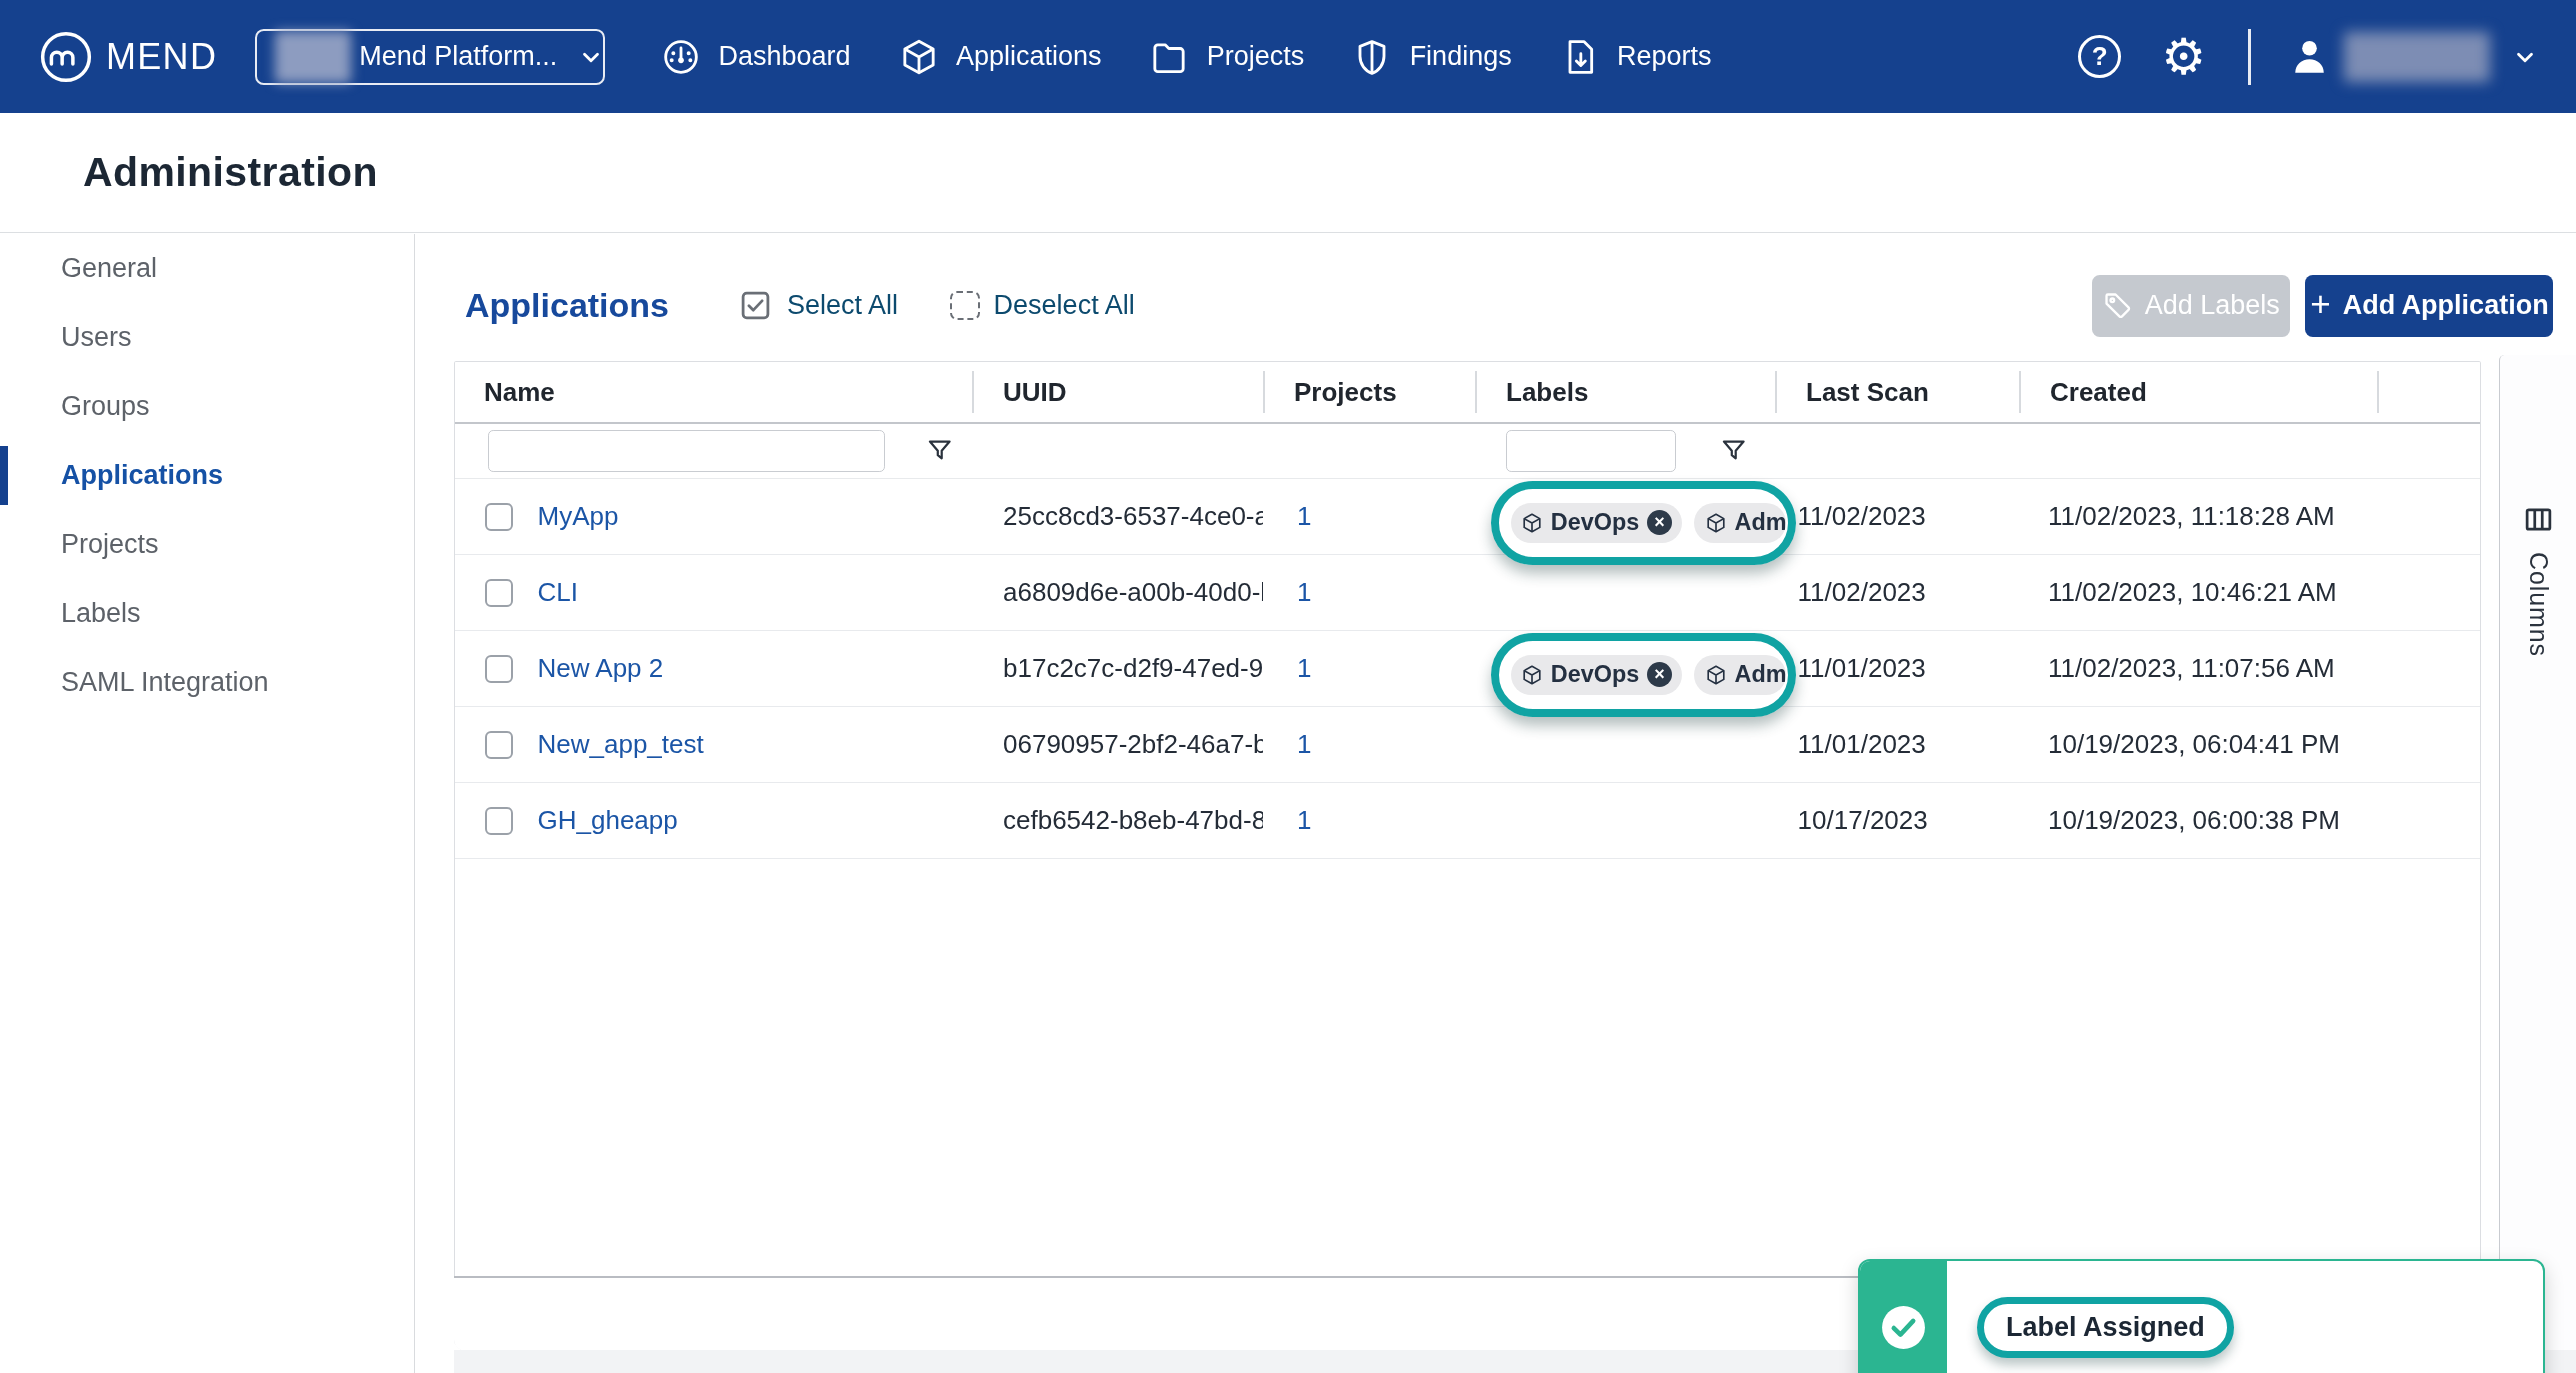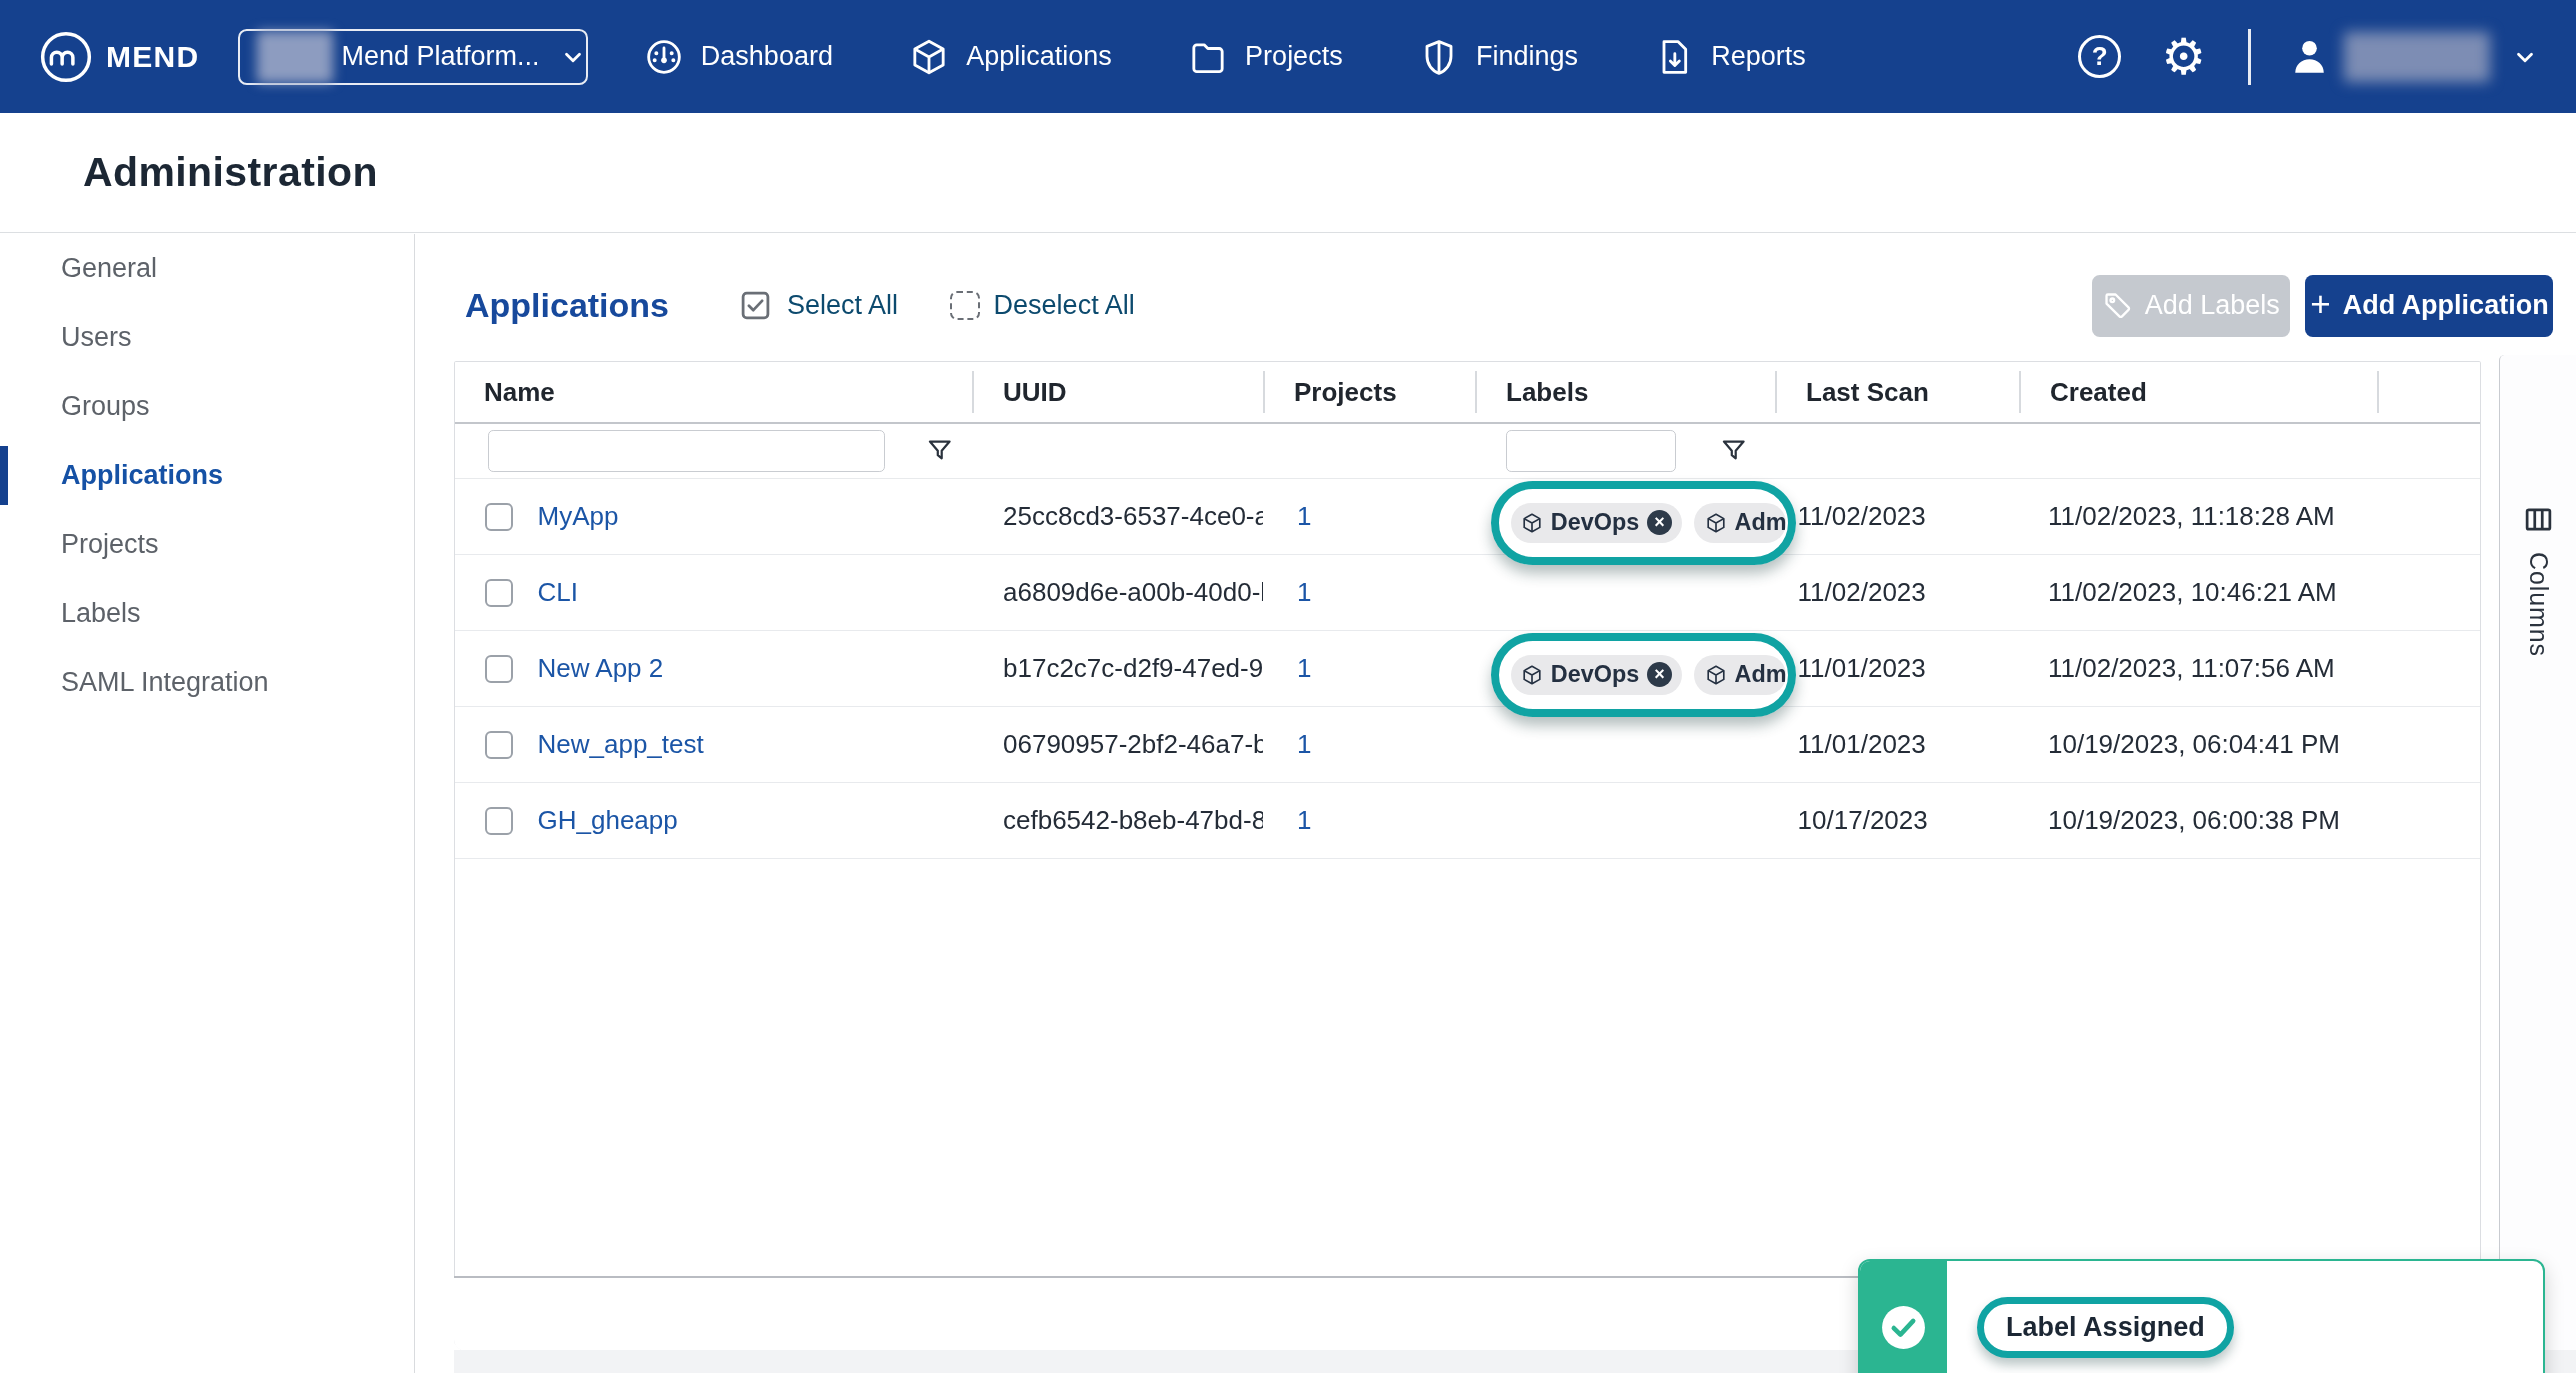--- a/index.html
+++ b/index.html
@@ -4,27 +4,27 @@
 <style>
   * { margin:0; padding:0; box-sizing:border-box; }
   html,body { width:2576px; height:1374px; }
   body { font-family:"Liberation Sans", sans-serif; background:#ffffff; overflow:hidden; }
   .app { position:relative; width:2576px; height:1374px; overflow:hidden; background:#fff; }
 
   
   .navbar { position:absolute; top:0; left:0; right:0; height:113px; background:#15418E; display:flex; align-items:center; padding:0 38px; color:#fff; }
   .brand { display:flex; align-items:center; gap:12px; margin-right:38px; }
   .logo-icon svg { width:56px; height:56px; display:block; }
-  .brand-text { font-size:30px; font-weight:700; letter-spacing:1.3px; }
+  .brand-text { font-size:36px; font-weight:400; letter-spacing:1.3px; }
   .org-select { height:56px; width:350px; border:2.2px solid rgba(255,255,255,.9); border-radius:8.7px; background:transparent; color:#fff; display:flex; align-items:center; padding:0 17.3px; gap:8.7px; font-size:27px; cursor:pointer; font-family:inherit; }
   .redacted-org { width:76px; height:52px; background:#8d9cc0; filter:blur(6px); border-radius:3.5px; flex:none; }
   .org-label { white-space:nowrap; }
   .chev svg { width:26px; height:26px; display:block; }
   .org-select .chev { margin-left:12px; }
-  .nav-items { display:flex; align-items:center; gap:76px; margin-left:56px; }
+  .nav-items { display:flex; align-items:center; gap:48px; margin-left:56px; }
   .nav-item { display:flex; align-items:center; gap:17.3px; font-size:27px; cursor:pointer; }
   .nav-item svg { width:40px; height:40px; display:block; }
   .nav-right { margin-left:auto; display:flex; align-items:center; }
   .icon-btn { background:none; border:none; color:#fff; cursor:pointer; display:flex; align-items:center; }
   .help-circle { width:43px; height:43px; border:3px solid #fff; border-radius:50%; display:flex; align-items:center; justify-content:center; font-size:26px; font-weight:700; }
   .gear-glyph { font-size:50px; line-height:1; margin-left:40px; }
   .nav-divider { width:2.6px; height:56px; background:rgba(255,255,255,.9); margin:0 36px 0 42px; }
   .user-chunk { display:flex; align-items:center; gap:12px; cursor:pointer; }
   .user-icon svg { width:45px; height:45px; display:block; }
   .redacted-user { width:146px; height:50px; background:#7d8db4; filter:blur(7px); border-radius:3.5px; }

